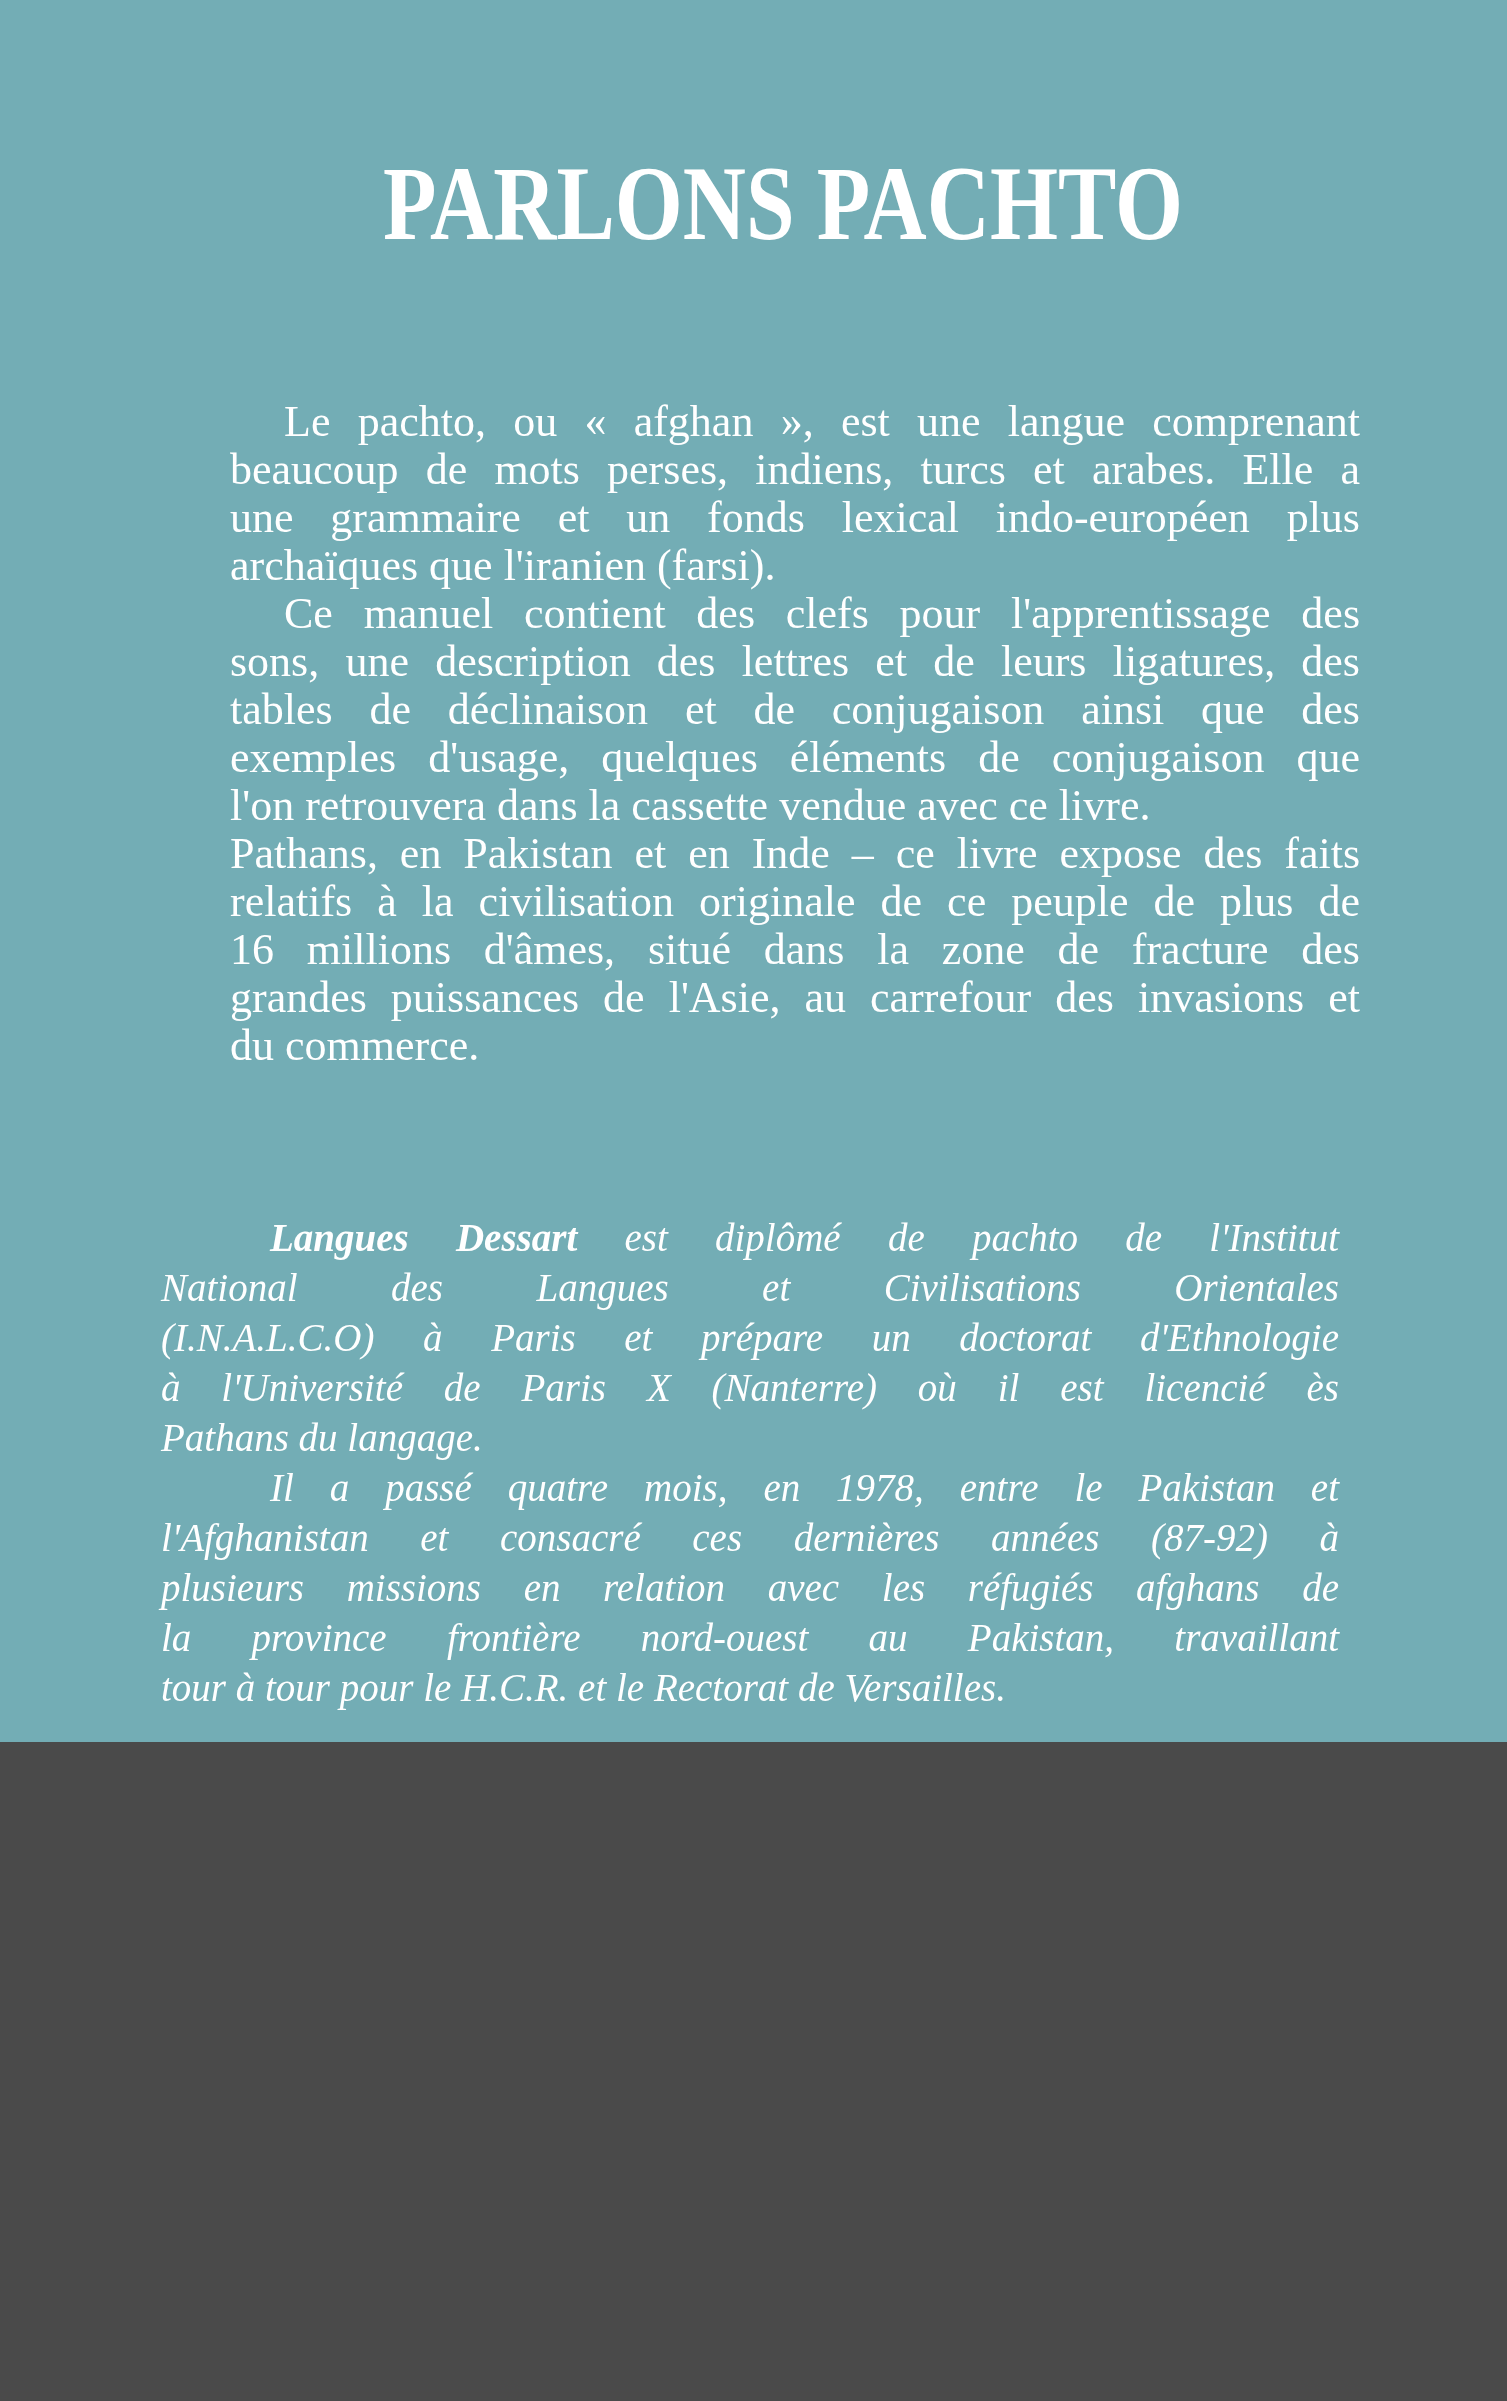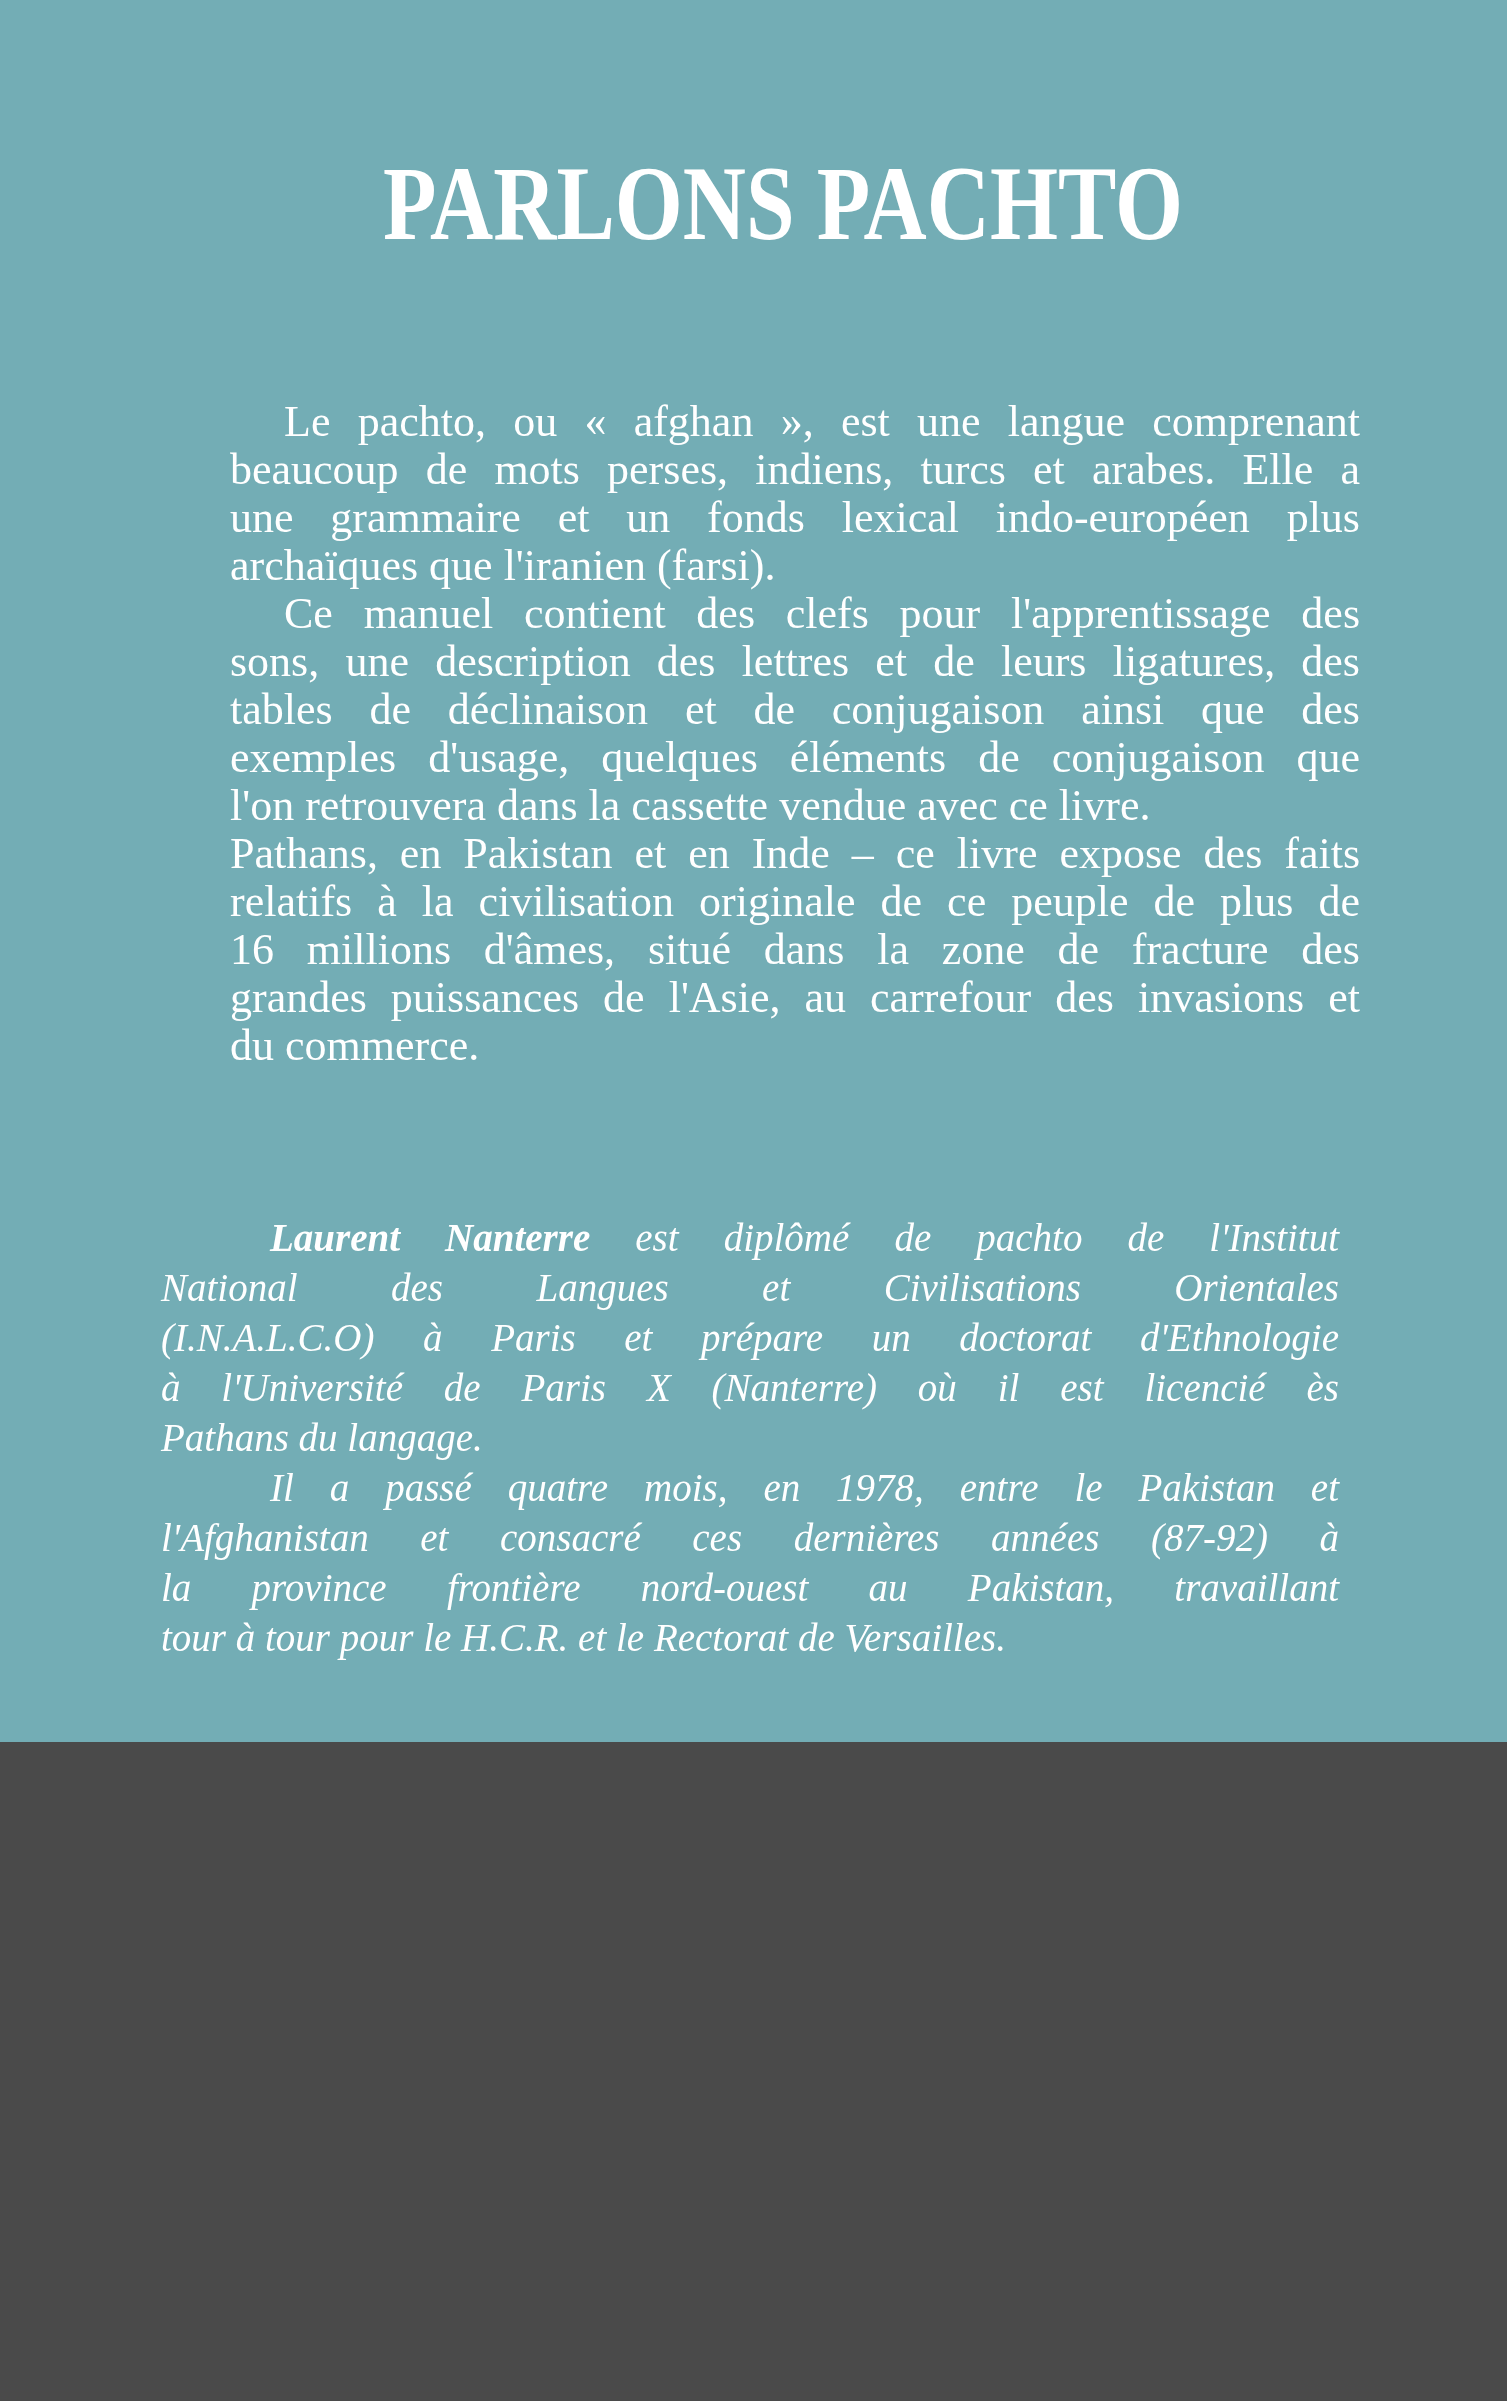--- a/index.html
+++ b/index.html
@@ -77,27 +77,28 @@
     <div class="ln">exemples d'usage, quelques éléments de conjugaison que</div>
     <div class="ln last">l'on retrouvera dans la cassette vendue avec ce livre.</div>
     <div class="ln">Pathans, en Pakistan et en Inde – ce livre expose des faits</div>
     <div class="ln">relatifs à la civilisation originale de ce peuple de plus de</div>
     <div class="ln">16 millions d'âmes, situé dans la zone de fracture des</div>
     <div class="ln">grandes puissances de l'Asie, au carrefour des invasions et</div>
     <div class="ln last">du commerce.</div>
   </div>
 
   <div class="bio">
-    <div class="ln first"><span class="author">Laurent Nanterre</span> <span>est diplômé de pachto de l'Institut</span></div>
+    <div class="ln first"><span class="author">Langues Dessart</span> <span>est diplômé de pachto de l'Institut</span></div>
     <div class="ln">National des Langues et Civilisations Orientales</div>
     <div class="ln">(I.N.A.L.C.O) à Paris et prépare un doctorat d'Ethnologie</div>
     <div class="ln">à l'Université de Paris X (Nanterre) où il est licencié ès</div>
     <div class="ln last">Pathans du langage.</div>
     <div class="ln first">Il a passé quatre mois, en 1978, entre le Pakistan et</div>
     <div class="ln">l'Afghanistan et consacré ces dernières années (87-92) à</div>
+    <div class="ln">plusieurs missions en relation avec les réfugiés afghans de</div>
     <div class="ln">la province frontière nord-ouest au Pakistan, travaillant</div>
     <div class="ln last">tour à tour pour le H.C.R. et le Rectorat de Versailles.</div>
   </div>
 
   <div class="stripe"></div>
 
   <svg class="barcode-svg" width="331" height="145" viewBox="0 0 349.6 153">
       <rect x="0.00" y="0" width="3.73" height="153" fill="#ffffff"></rect>
       <rect x="7.36" y="0" width="3.73" height="153" fill="#ffffff"></rect>
       <rect x="14.72" y="0" width="3.73" height="135" fill="#ffffff"></rect>

